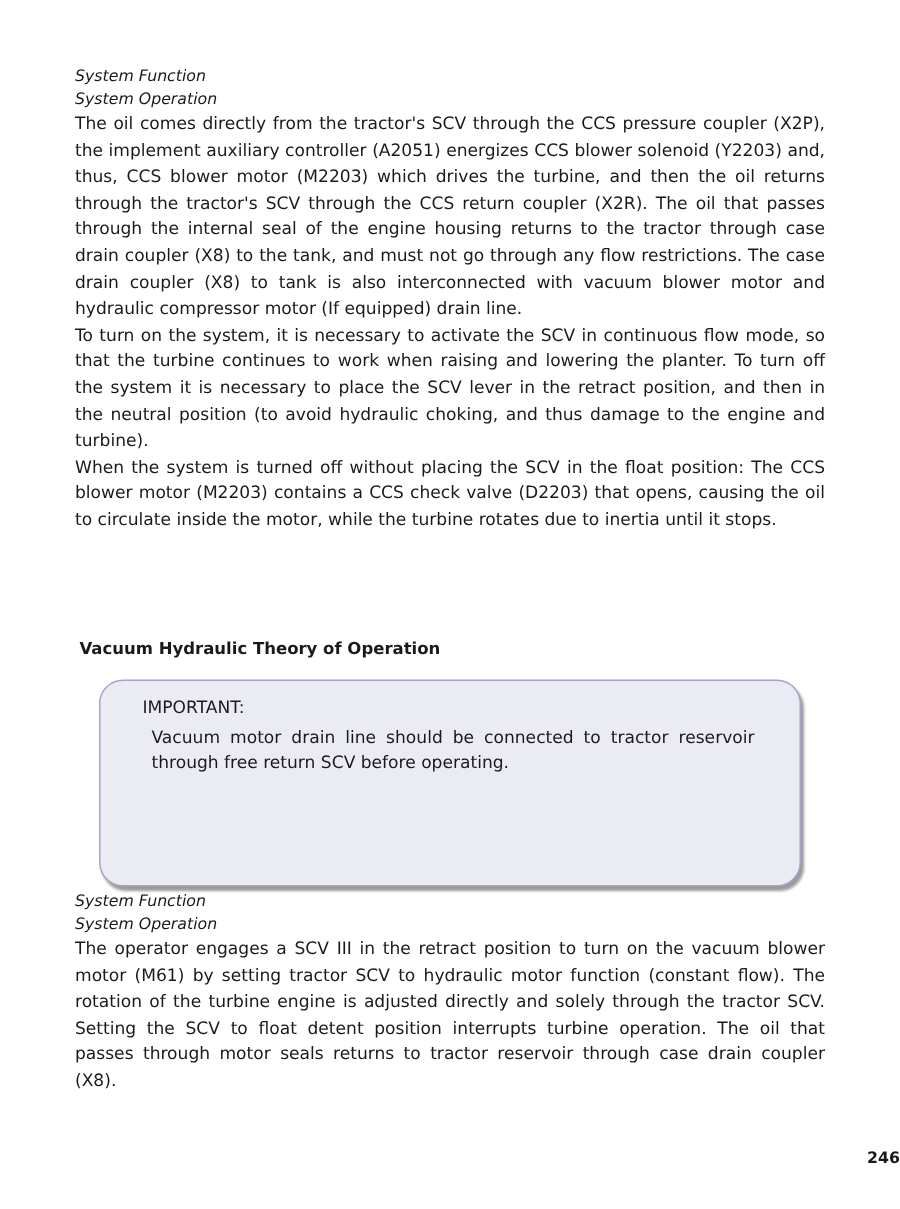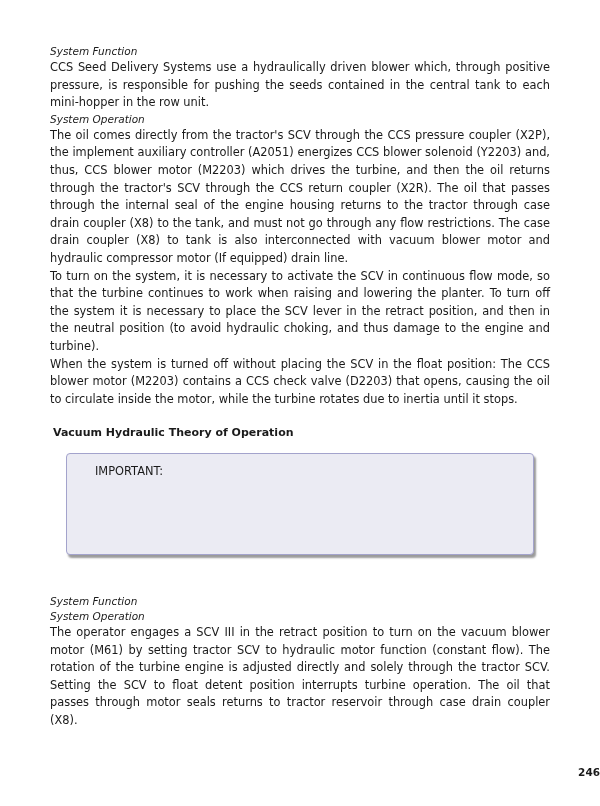--- a/index.html
+++ b/index.html
@@ -14,52 +14,52 @@
     }
     .para {
       font-size: 11.4px; line-height: 17.6px; margin: 0;
       text-align: justify;
     }
     .heading {
       font-size: 11px; font-weight: bold; margin: 0;
       position: absolute; left: 53px; top: 426px;
     }
     .note-box {
-      position: absolute; left: 66px; top: 453px; width: 468px; height: 102px;
-      background: #ebebf3; border: 1px solid #a3a3cc; border-radius: 4px;
+      position: absolute; left: 66px; top: 453px; width: 468px; height: 138px;
+      background: #ebebf3; border: 1px solid #a3a3cc; border-radius: 16px;
       box-shadow: 2px 3px 2px #9a9a9a; box-sizing: border-box;
       padding: 9px 30px 0 28px;
     }
     .note-title { font-size: 11.4px; line-height: 16px; margin: 0 0 4px 0; }
     .note-line {
       font-size: 11.4px; line-height: 17.2px; margin: 0 0 4px 6px;
       text-align: justify;
     }
     .section2 { position: absolute; left: 50px; top: 594px; width: 500px; }
     .page-number {
       position: absolute; left: 0; width: 600px; top: 766px;
       text-align: right; font-size: 10.5px; font-weight: bold;
     }
   </style>
 </head>
 <body>
 
 <div class="page">
   <p class="sub">System Function</p>
-  <p class="para">CCS Seed Delivery Systems use a hydraulically driven blower which, through positive pressure, is responsible for pushing the seeds contained in the central tank to each mini-hopper in the row unit.</p>
   <p class="sub">System Operation</p>
   <p class="para">The oil comes directly from the tractor's SCV through the CCS pressure coupler (X2P), the implement auxiliary controller (A2051) energizes CCS blower solenoid (Y2203) and, thus, CCS blower motor (M2203) which drives the turbine, and then the oil returns through the tractor's SCV through the CCS return coupler (X2R). The oil that passes through the internal seal of the engine housing returns to the tractor through case drain coupler (X8) to the tank, and must not go through any flow restrictions. The case drain coupler (X8) to tank is also interconnected with vacuum blower motor and hydraulic compressor motor (If equipped) drain line.</p>
   <p class="para">To turn on the system, it is necessary to activate the SCV in continuous flow mode, so that the turbine continues to work when raising and lowering the planter. To turn off the system it is necessary to place the SCV lever in the retract position, and then in the neutral position (to avoid hydraulic choking, and thus damage to the engine and turbine).</p>
   <p class="para">When the system is turned off without placing the SCV in the float position: The CCS blower motor (M2203) contains a CCS check valve (D2203) that opens, causing the oil to circulate inside the motor, while the turbine rotates due to inertia until it stops.</p>
 </div>
 
 <h2 class="heading">Vacuum Hydraulic Theory of Operation</h2>
 
 <div class="note-box">
   <p class="note-title">IMPORTANT:</p>
+  <p class="note-line">Vacuum motor drain line should be connected to tractor reservoir through free return SCV before operating.</p>
 </div>
 
 <div class="section2">
   <p class="sub">System Function</p>
   <p class="sub">System Operation</p>
   <p class="para">The operator engages a SCV III in the retract position to turn on the vacuum blower motor (M61) by setting tractor SCV to hydraulic motor function (constant flow). The rotation of the turbine engine is adjusted directly and solely through the tractor SCV. Setting the SCV to float detent position interrupts turbine operation. The oil that passes through motor seals returns to tractor reservoir through case drain coupler (X8).</p>
 </div>
 
 <div class="page-number">246</div>
 

